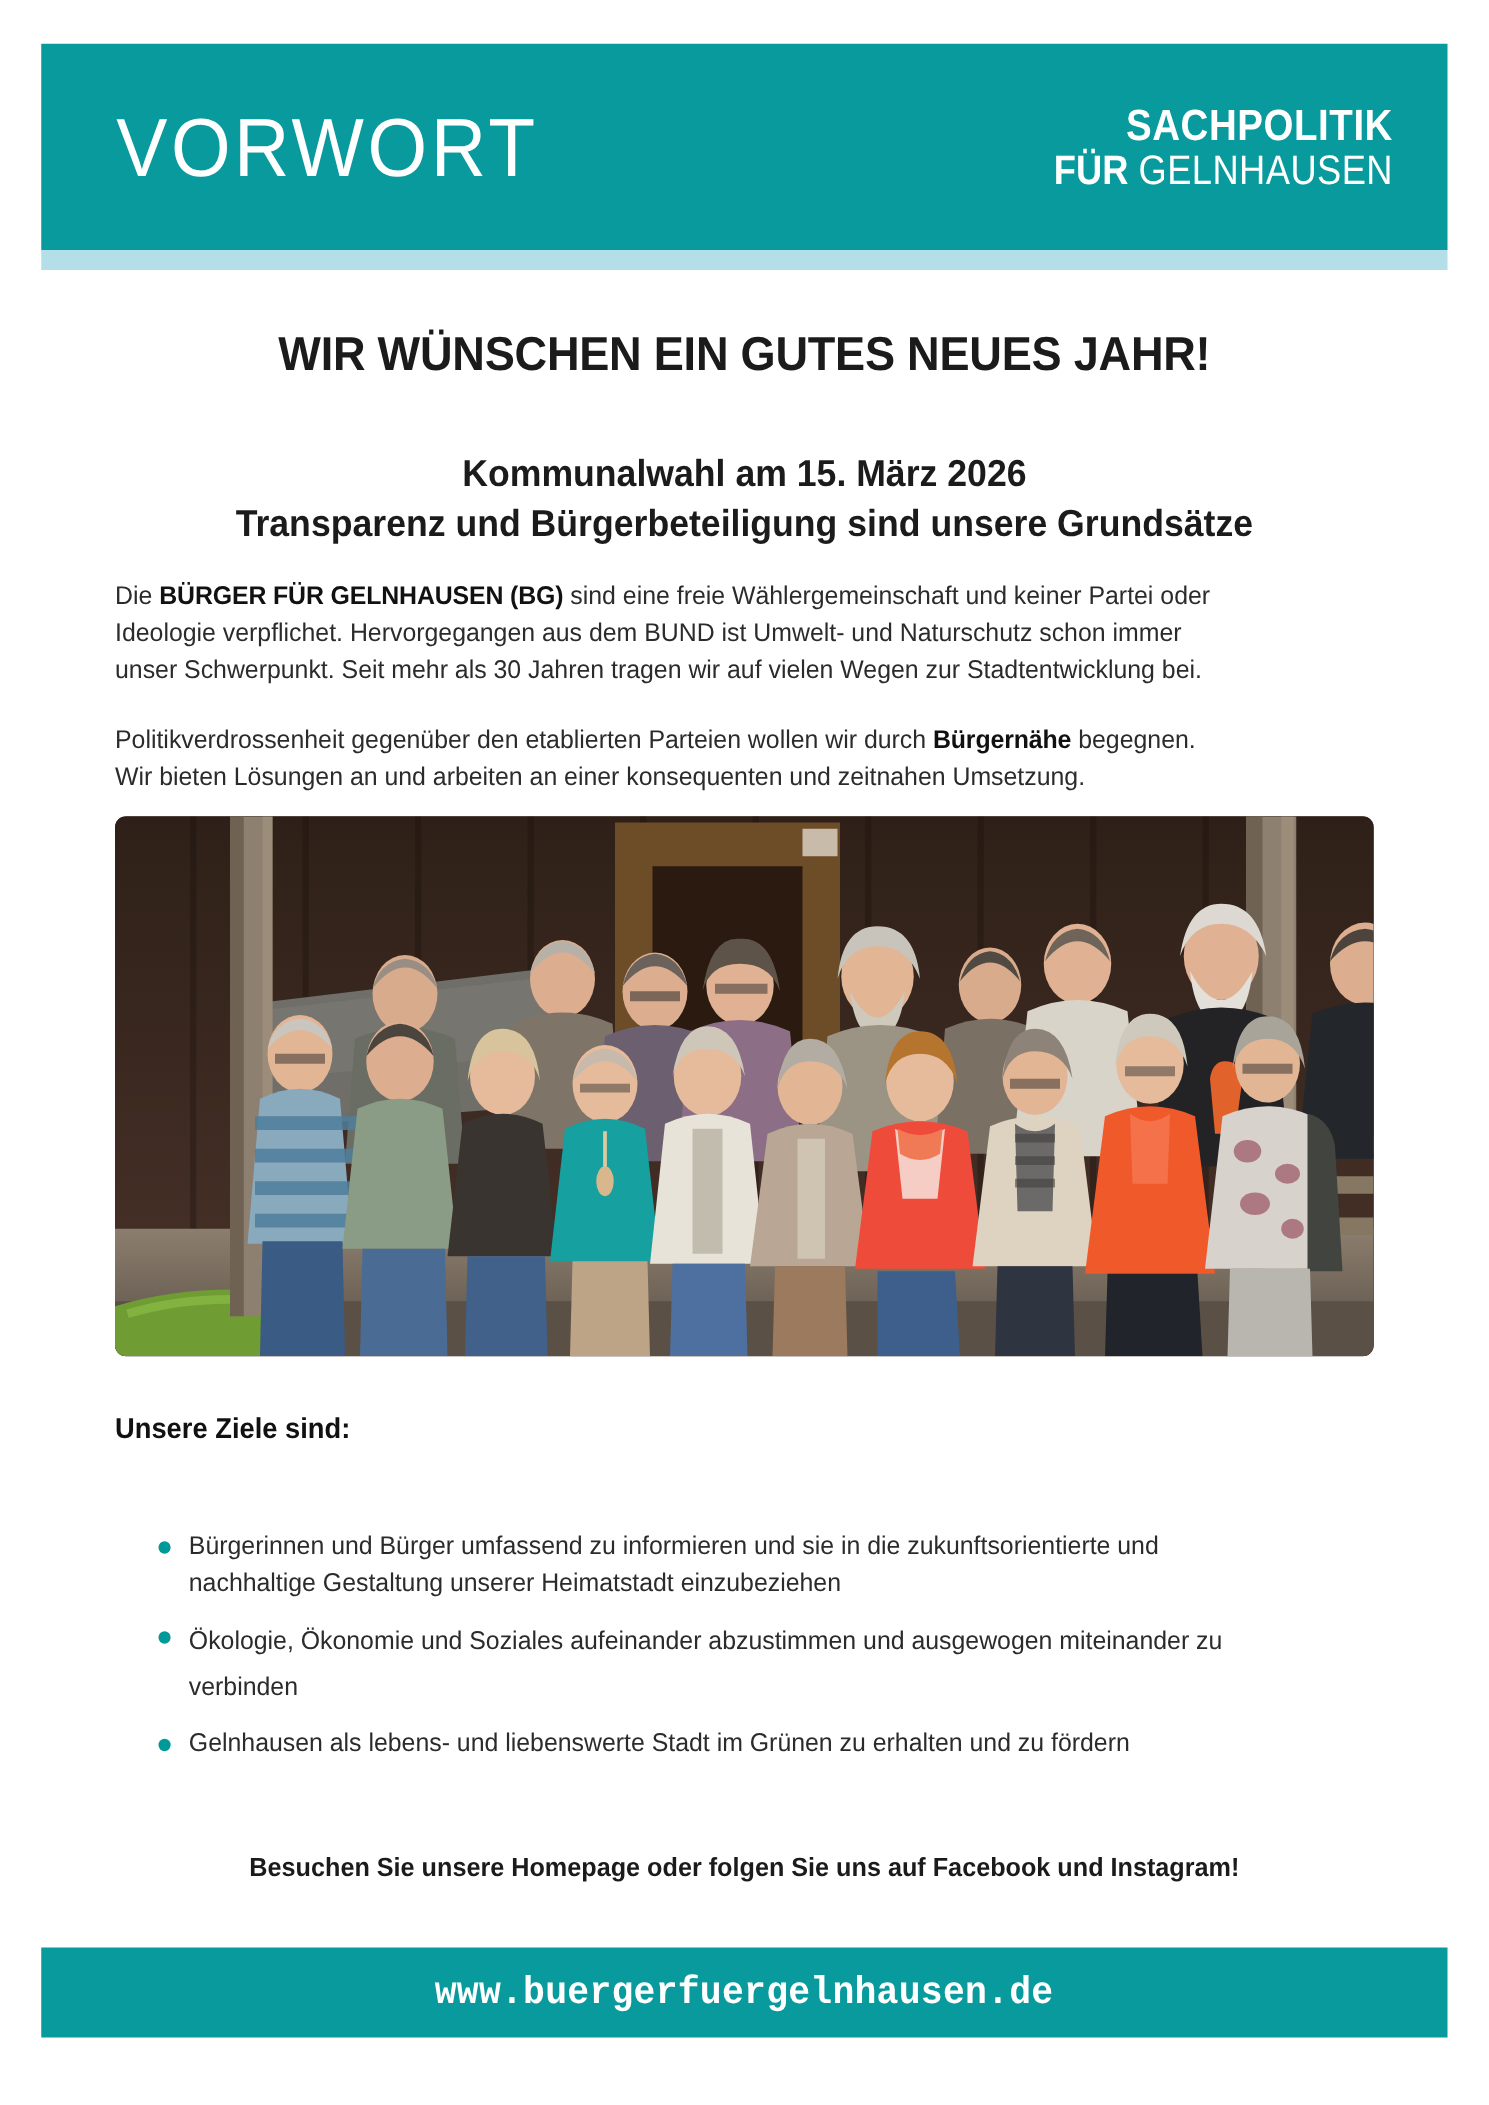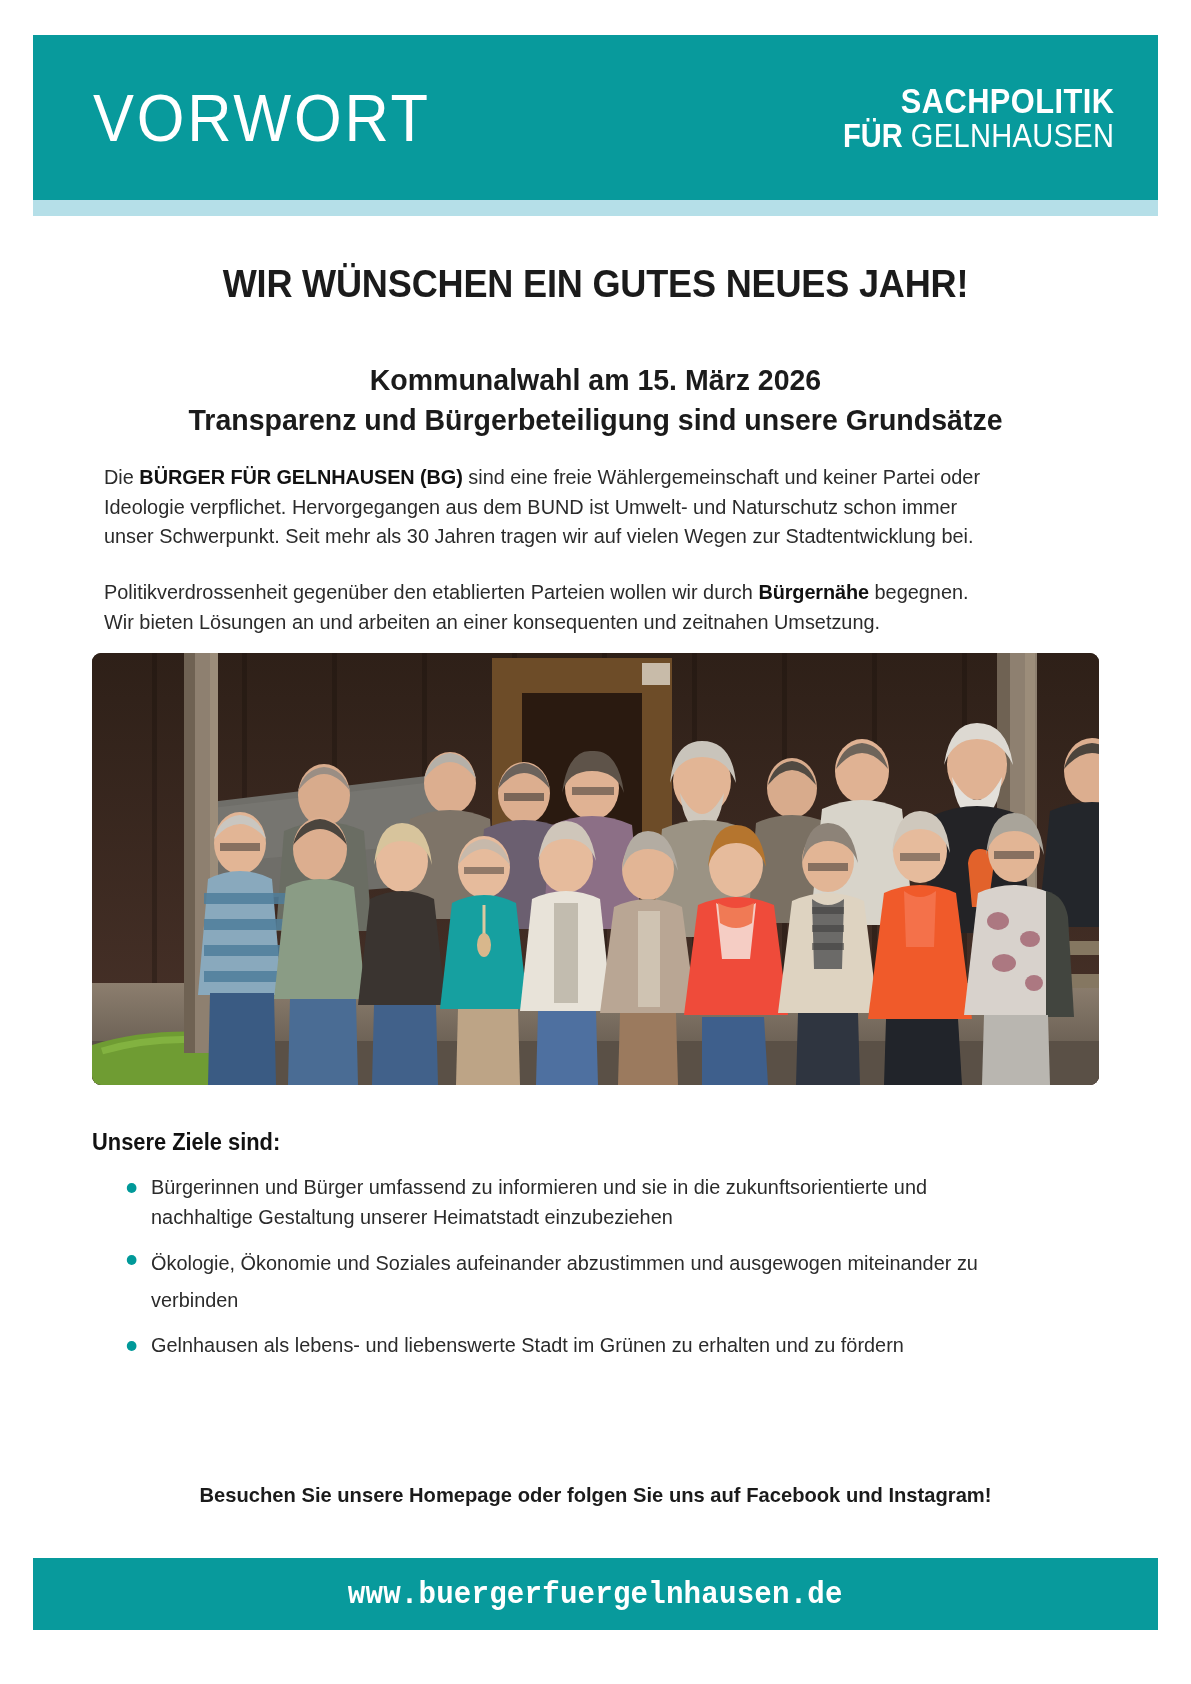--- a/index.html
+++ b/index.html
@@ -104,21 +104,21 @@
     font-size: 30px;
     font-weight: 700;
     line-height: 1.33;
     transform: scaleX(0.95);
     display: block;
   }
 
   
   .body-col {
     position: absolute;
-    left: 104px;
+    left: 92px;
     top: 462px;
     width: 912px;
   }
 
   .para {
     font-size: 20.5px;
     line-height: 1.45;
     color: #2b2b2b;
     font-weight: 400;
     transform: scaleX(0.97);
@@ -148,21 +148,21 @@
     font-size: 23px;
     font-weight: 700;
     color: #111;
     transform: scaleX(0.95);
     transform-origin: left top;
   }
 
   .goals-list {
     position: absolute;
     left: 120px;
-    top: 1172px;
+    top: 1222px;
     width: 890px;
     list-style: none;
   }
   .goal-item {
     position: relative;
     padding-left: 32px;
     font-size: 20.5px;
     line-height: 1.46;
     color: #2b2b2b;
     margin-bottom: 12px;

